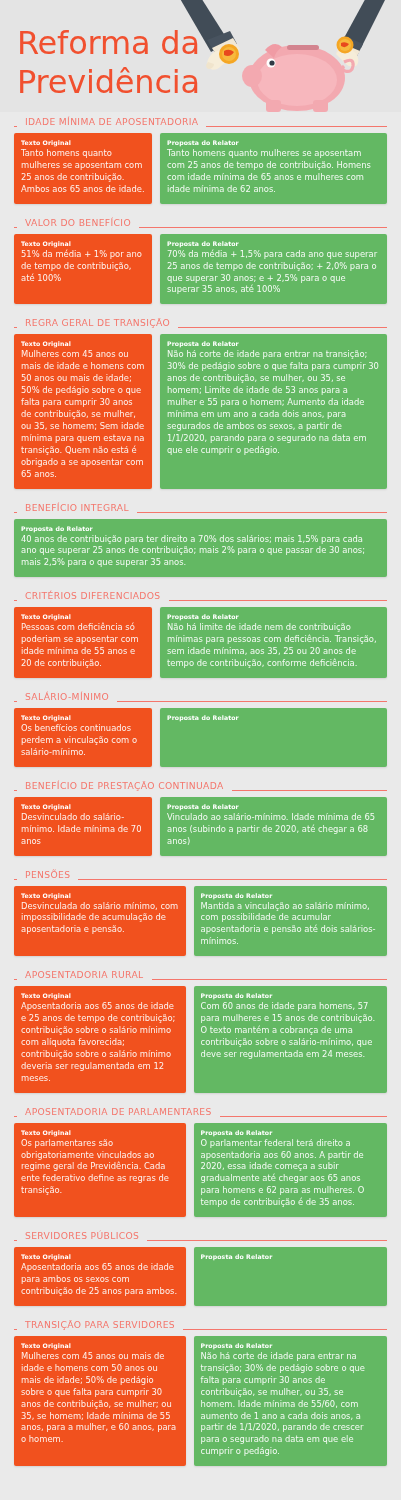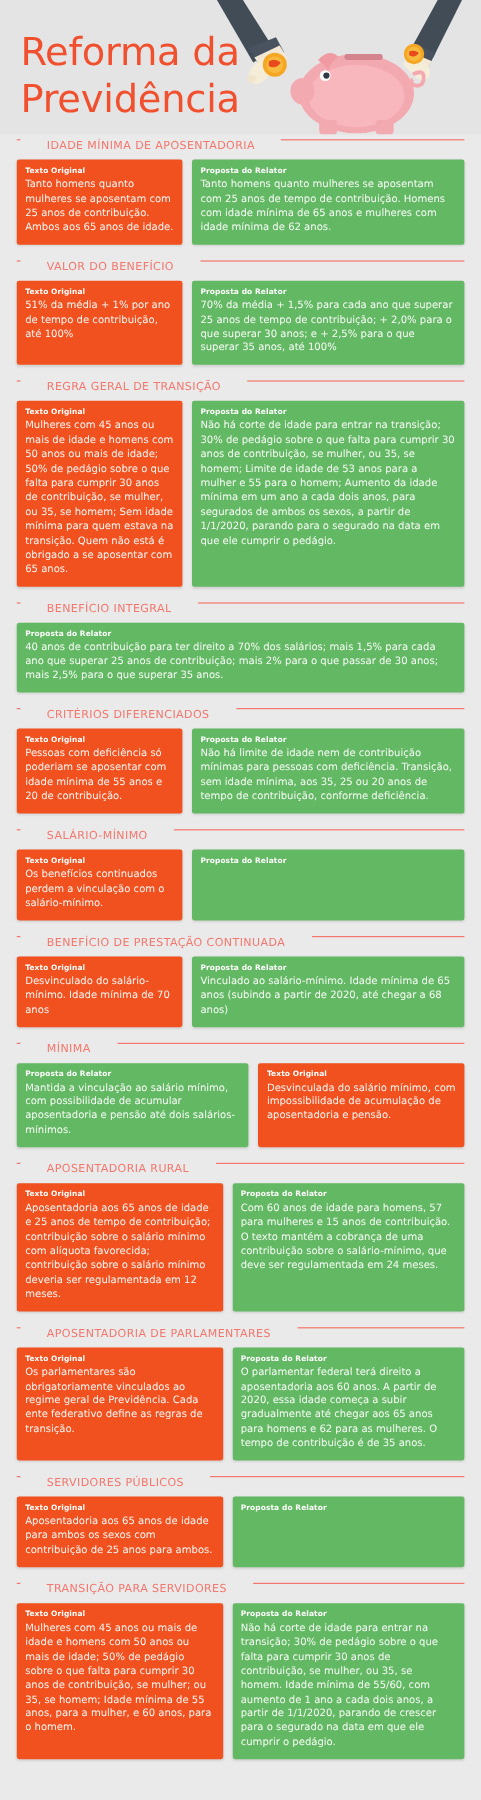--- a/index.html
+++ b/index.html
@@ -39,22 +39,22 @@
   }
 
   
   .illus { position: absolute; left: 0; top: 0; width: 401px; height: 112px; }
 
   
   .sections { padding: 0 0 6px 0; }
   .section { padding: 0 14px; margin-bottom: 9px; }
   .sec-head {
     display: flex;
-    align-items: flex-start;
-    gap: 22px;
+    align-items: flex-end;
+    gap: 8px;
     margin-bottom: 6px;
     padding-top: 4px;
   }
   .sec-title {
     color: #f4766c;
     font-size: 9.2px;
     letter-spacing: 0.35px;
     white-space: nowrap;
     font-family: "DejaVu Sans", "Liberation Sans", sans-serif;
   }
@@ -261,32 +261,32 @@
           </div>
           <div class="card card-prop w-62">
             <div class="card-label">Proposta do Relator</div>
             <div class="card-body">Vinculado ao salário-mínimo. Idade mínima de 65 anos (subindo a partir de 2020, até chegar a 68 anos)</div>
           </div>
         </div>
       </div>
       <div class="section">
         <div class="sec-head">
           <span class="sec-dash"></span>
-          <span class="sec-title">MÍNIMA</span>
-          <span class="sec-rule"></span>
-        </div>
-        <div class="cards">
+          <span class="sec-title">PENSÕES</span>
+          <span class="sec-rule"></span>
+        </div>
+        <div class="cards">
+          <div class="card card-orig w-47">
+            <div class="card-label">Texto Original</div>
+            <div class="card-body">Desvinculada do salário mínimo, com impossibilidade de acumulação de aposentadoria e pensão.</div>
+          </div>
           <div class="card card-prop w-53">
             <div class="card-label">Proposta do Relator</div>
             <div class="card-body">Mantida a vinculação ao salário mínimo, com possibilidade de acumular aposentadoria e pensão até dois salários-mínimos.</div>
           </div>
-          <div class="card card-orig w-47">
-            <div class="card-label">Texto Original</div>
-            <div class="card-body">Desvinculada do salário mínimo, com impossibilidade de acumulação de aposentadoria e pensão.</div>
-          </div>
         </div>
       </div>
       <div class="section">
         <div class="sec-head">
           <span class="sec-dash"></span>
           <span class="sec-title">APOSENTADORIA RURAL</span>
           <span class="sec-rule"></span>
         </div>
         <div class="cards">
           <div class="card card-orig w-47">

